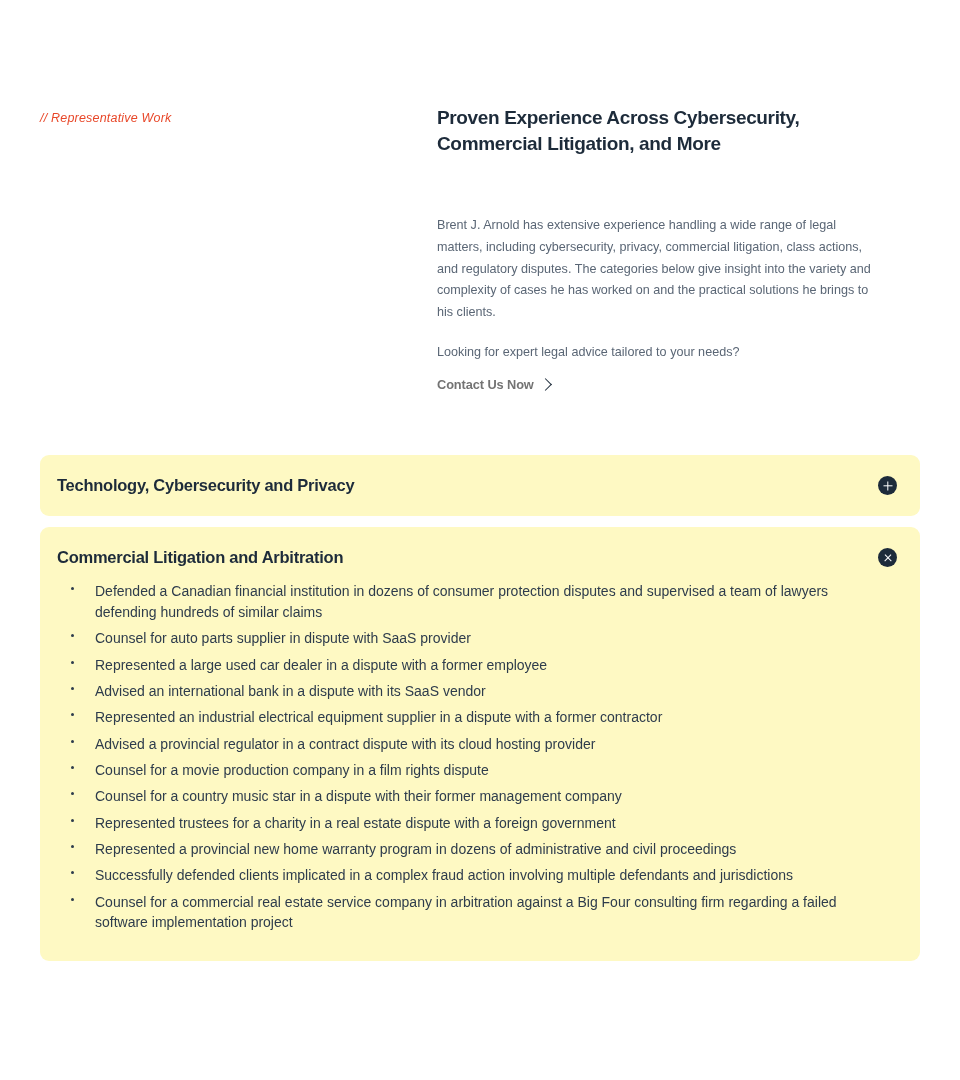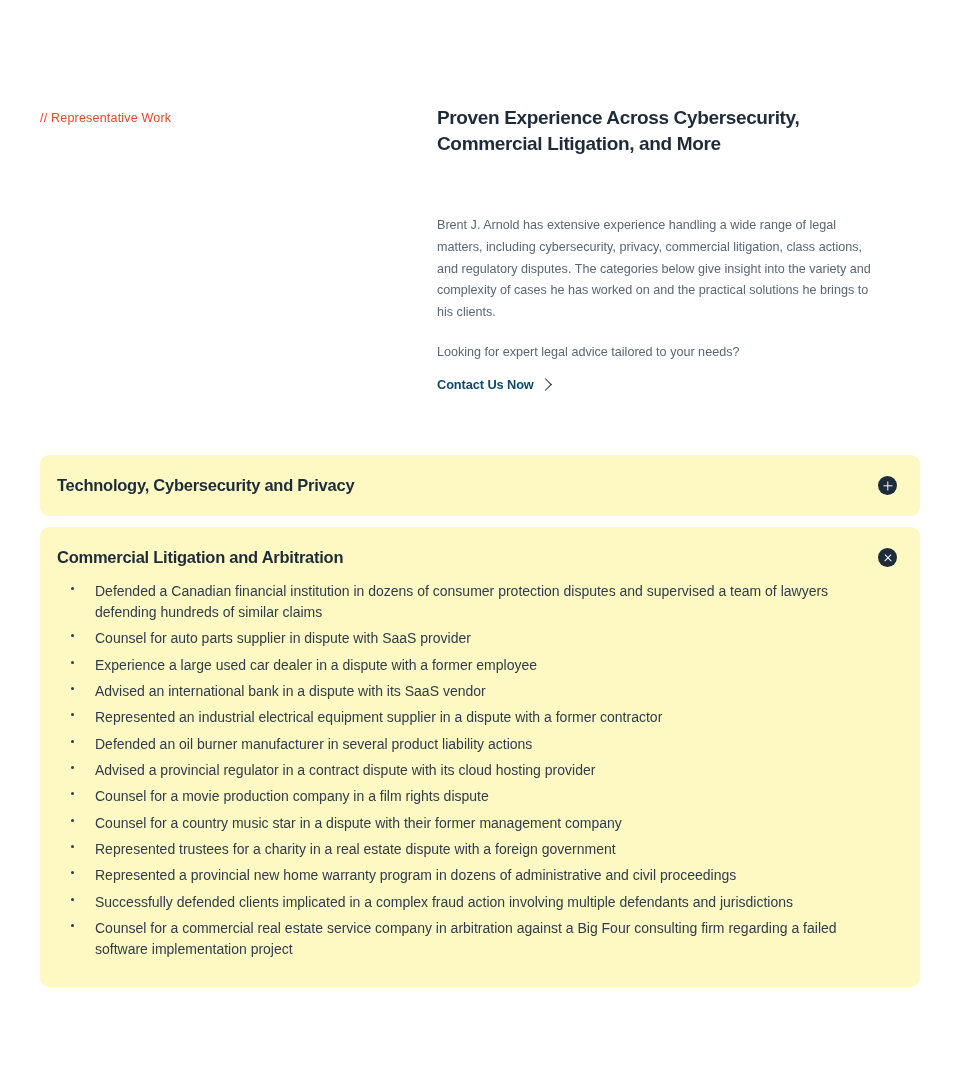--- a/index.html
+++ b/index.html
@@ -32,20 +32,21 @@
   .intro-left {
     width: 397px;
     flex: 0 0 397px;
     padding-top: 6px;
   }
   .eyebrow {
     color: #e8482a;
     font-size: 12.5px;
     letter-spacing: 0.2px;
     font-weight: 400;
+    font-style: italic;
   }
   .intro-right {
     flex: 1 1 auto;
     padding-right: 40px;
   }
   .headline {
     font-size: 19px;
     line-height: 1.38;
     font-weight: 700;
     letter-spacing: -0.35px;
@@ -63,21 +64,21 @@
   }
   .body-copy.second {
     margin-bottom: 12px;
   }
   .cta {
     display: inline-flex;
     align-items: center;
     gap: 7px;
     font-size: 12.8px;
     font-weight: 700;
-    color: #0c4a6e;
+    color: #737373;
     text-decoration: none;
     cursor: pointer;
     letter-spacing: -0.1px;
   }
   .cta .chev {
     display: inline-block;
     width: 9px;
     height: 9px;
     border-right: 1.6px solid #1d2b3a;
     border-top: 1.6px solid #1d2b3a;
@@ -211,24 +212,23 @@
 
     <div class="acc-item open">
       <div class="acc-header">
         <span class="acc-title">Commercial Litigation and Arbitration</span>
         <span class="acc-toggle close"></span>
       </div>
       <div class="acc-body">
         <ul class="acc-list">
           <li>Defended a Canadian financial institution in dozens of consumer protection disputes and supervised a team of lawyers defending hundreds of similar claims</li>
           <li>Counsel for auto parts supplier in dispute with SaaS provider</li>
-          <li>Experience a large used car dealer in a dispute with a former employee</li>
+          <li>Represented a large used car dealer in a dispute with a former employee</li>
           <li>Advised an international bank in a dispute with its SaaS vendor</li>
           <li>Represented an industrial electrical equipment supplier in a dispute with a former contractor</li>
-          <li>Defended an oil burner manufacturer in several product liability actions</li>
           <li>Advised a provincial regulator in a contract dispute with its cloud hosting provider</li>
           <li>Counsel for a movie production company in a film rights dispute</li>
           <li>Counsel for a country music star in a dispute with their former management company</li>
           <li>Represented trustees for a charity in a real estate dispute with a foreign government</li>
           <li>Represented a provincial new home warranty program in dozens of administrative and civil proceedings</li>
           <li>Successfully defended clients implicated in a complex fraud action involving multiple defendants and jurisdictions</li>
           <li>Counsel for a commercial real estate service company in arbitration against a Big Four consulting firm regarding a failed software implementation project</li>
 
         </ul>
       </div>

